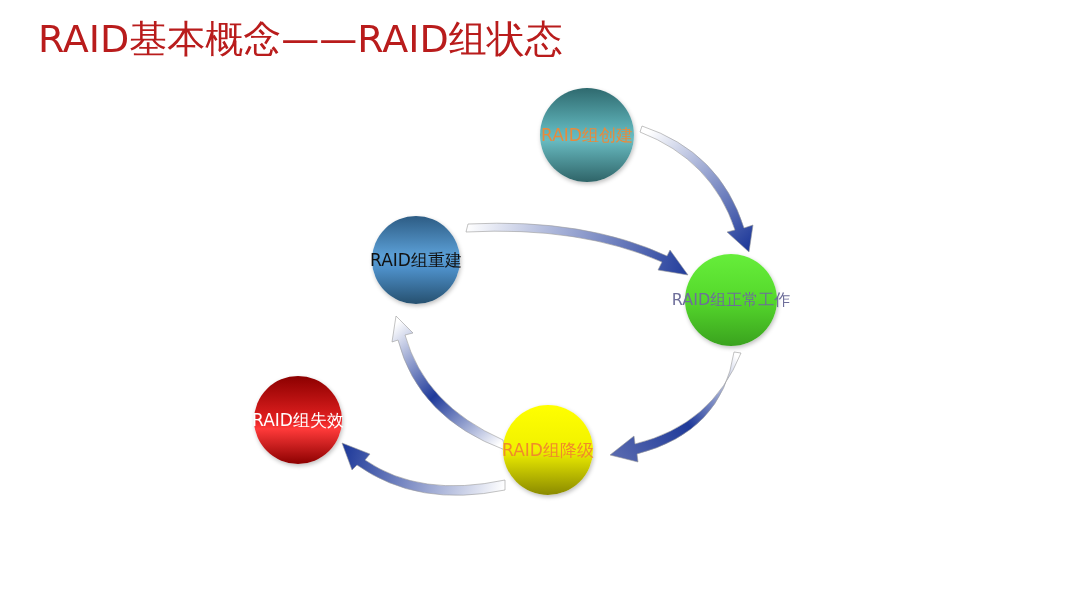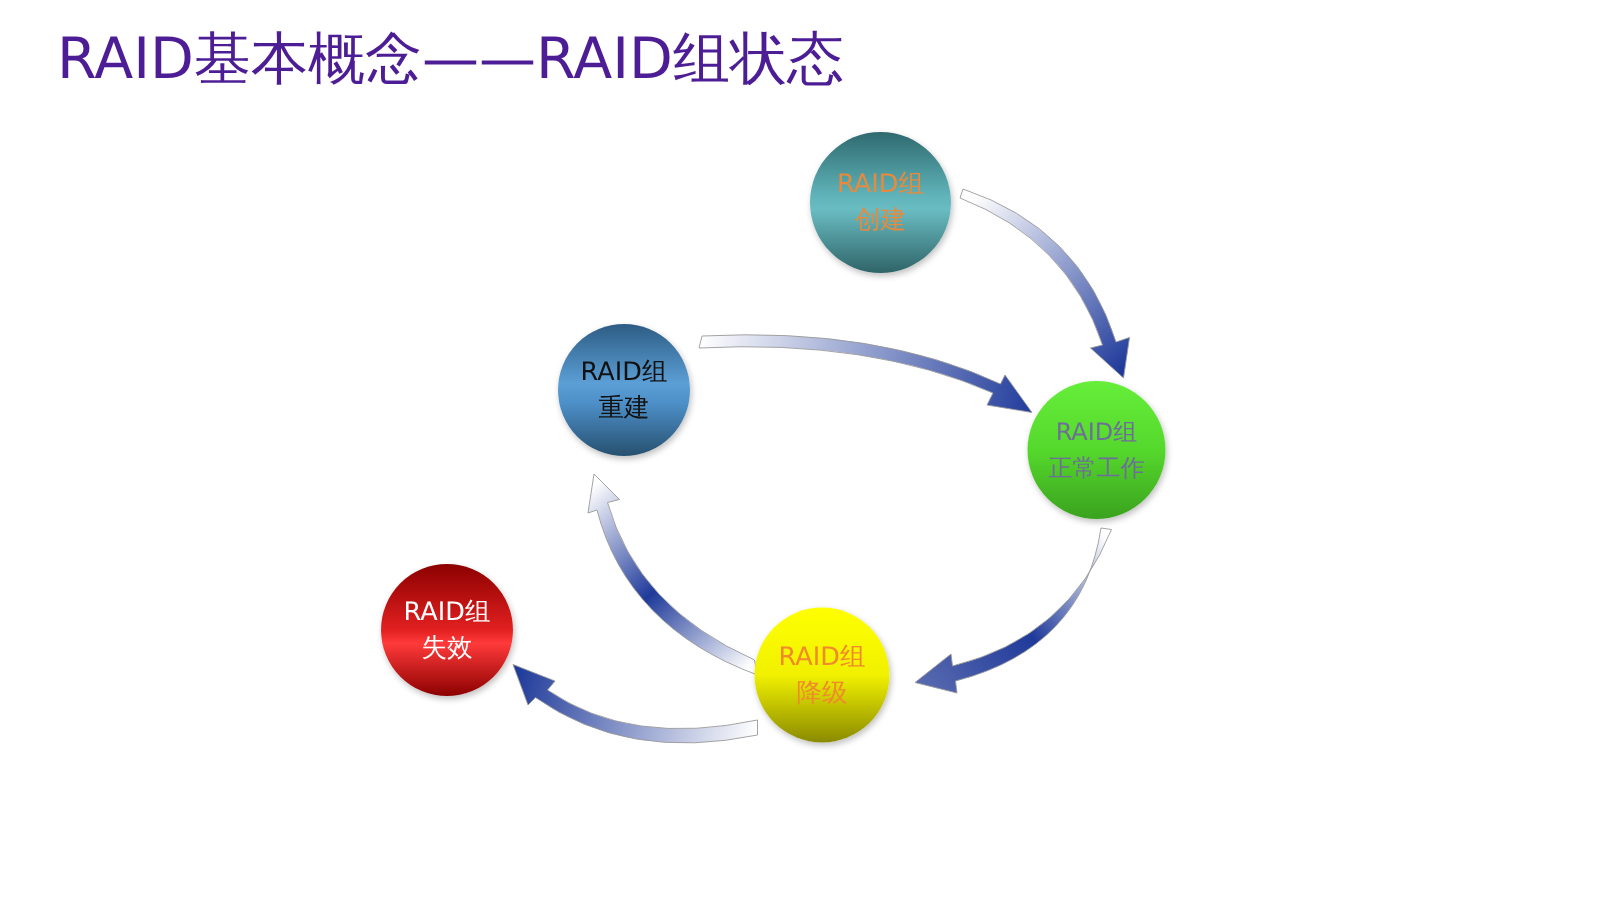--- a/index.html
+++ b/index.html
@@ -1,19 +1,19 @@
 <!DOCTYPE html>
 <html><head>
 <meta charset="utf-8">
 <style>
   html,body{margin:0;padding:0;}
   body{width:1080px;height:608px;background:#fff;position:relative;overflow:hidden;font-family:"DejaVu Sans","Liberation Sans",sans-serif;}
-  .title{position:absolute;left:38px;top:14px;font-size:38px;color:#4c1d95;letter-spacing:0px;white-space:nowrap;}
+  .title{position:absolute;left:38px;top:14px;font-size:38px;color:#b91c1c;letter-spacing:0px;white-space:nowrap;}
   svg.arrows{position:absolute;left:0;top:0;}
-  .node{position:absolute;border-radius:50%;display:flex;flex-direction:column;align-items:center;justify-content:center;text-align:center;font-size:17px;line-height:24px;box-shadow:1px 2px 4px rgba(0,0,0,0.25);}
+  .node{position:absolute;border-radius:50%;display:flex;flex-direction:row;align-items:center;justify-content:center;text-align:center;font-size:17px;line-height:24px;box-shadow:1px 2px 4px rgba(0,0,0,0.25);}
   .node span{display:block;white-space:nowrap;}
   #n-create{left:540px;top:88px;width:94px;height:94px;background:linear-gradient(to bottom,#2f6a6f 0%,#5fb3b9 45%,#69bcc2 55%,#2f6468 100%);color:#e88a3c;}
   #n-normal{left:685px;top:254px;width:92px;height:92px;background:linear-gradient(to bottom,#66ee3a 0%,#55d82c 50%,#3aa21e 100%);color:#6e6e9a;font-size:16px;}
   #n-rebuild{left:372px;top:216px;width:88px;height:88px;background:linear-gradient(to bottom,#2d5c84 0%,#5b9fd6 45%,#4d8fc8 60%,#26506f 100%);color:#111;}
   #n-degraded{left:503px;top:405px;width:90px;height:90px;background:linear-gradient(to bottom,#ffff00 0%,#f1f100 50%,#8a8a00 100%);color:#f08a2a;}
   #n-fail{left:254px;top:376px;width:88px;height:88px;background:linear-gradient(to bottom,#8c0000 0%,#e22020 50%,#ff3a3a 60%,#8c0000 100%);color:#fff;}
 </style>
 </head>
 <body>
 

